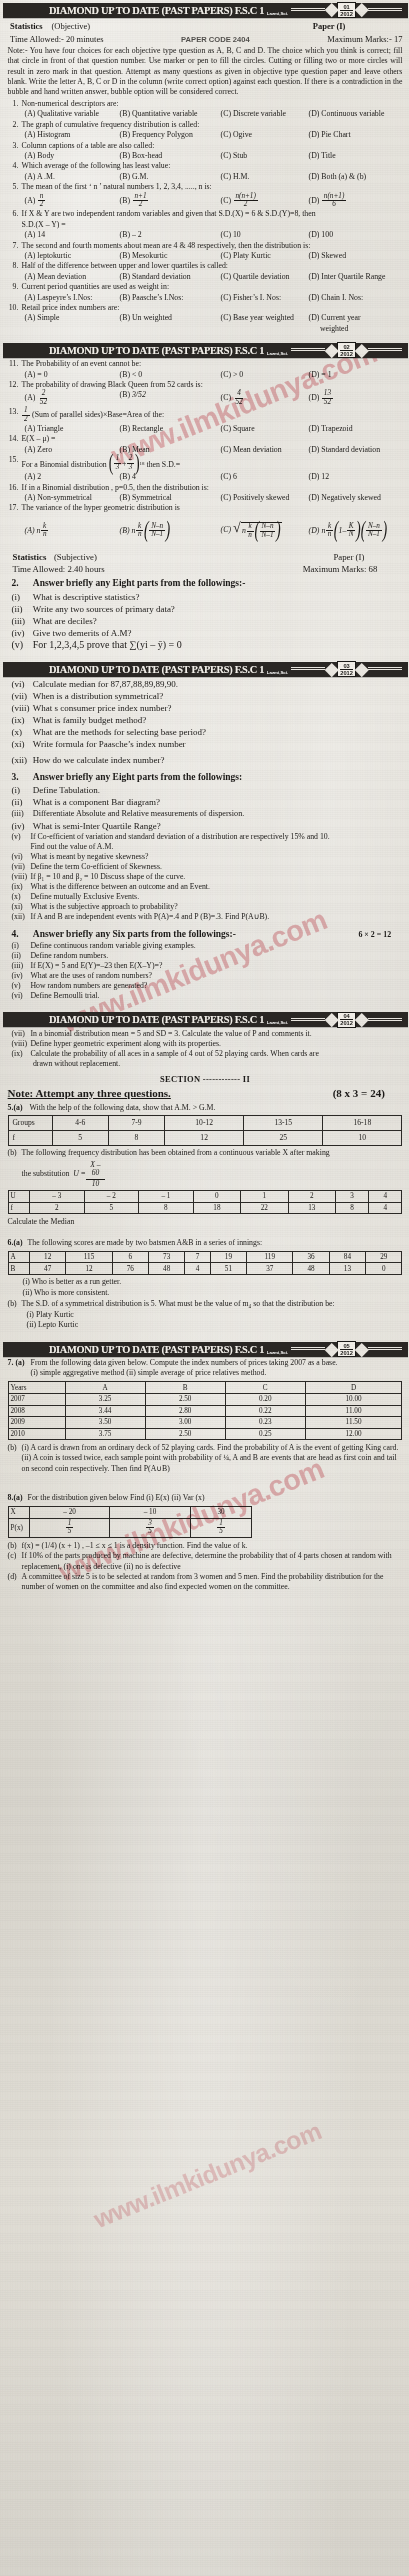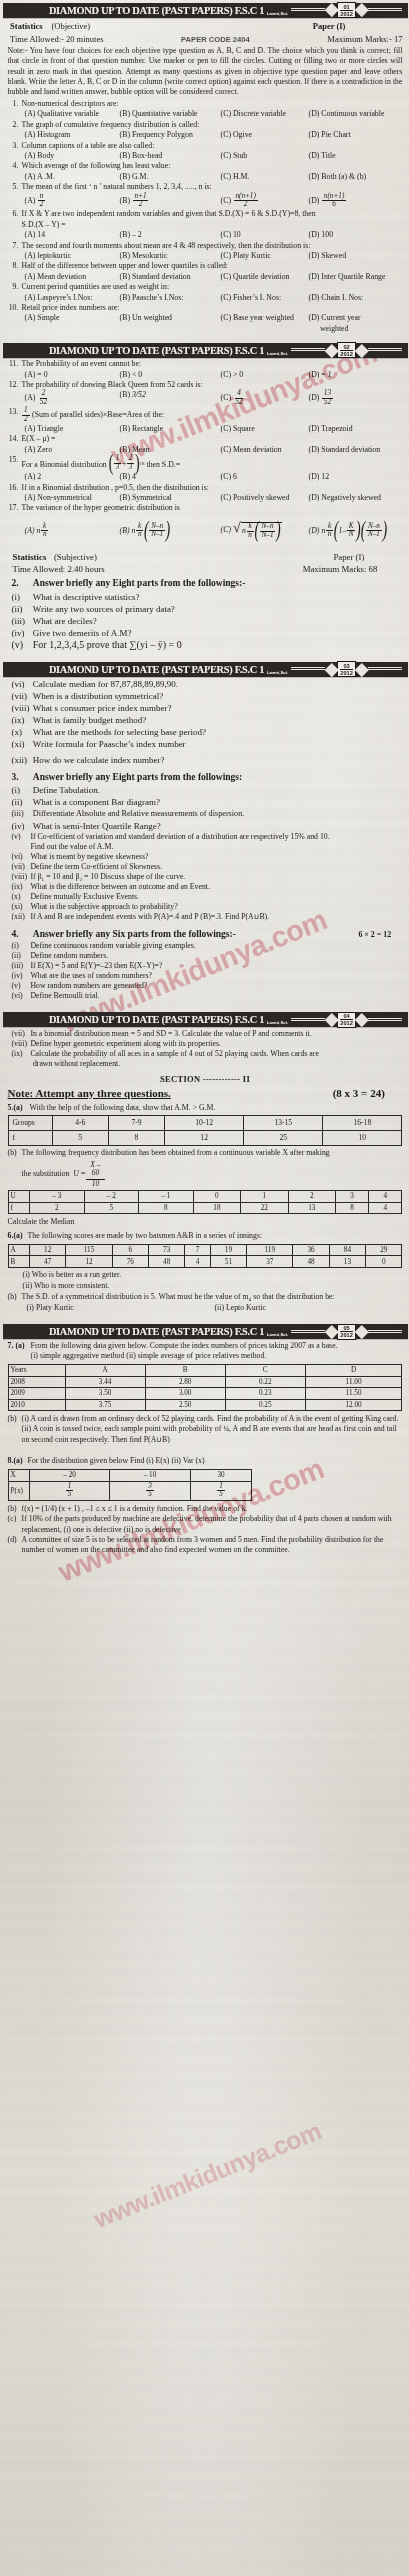--- a/index.html
+++ b/index.html
@@ -221,21 +221,21 @@
   }
   table.tbl td.lbl{ text-align:left; width:44px; }
   table.tbl.small td{ padding:1.3px 1.9px; font-size:7.2px; height:10.7px;}
   table.tbl.small td.lbl{ width:21.4px;}
 
   .calc-line{ font-size:7.8px; margin:1.9px 0 1.3px 0;}
   .sub-item{ display:flex; font-size:7.8px; line-height:10.4px; }
   .sub-item .n{ width:19px; flex:0 0 19px;text-align:center;}
   .sub-item .n2{ width:14px; flex:0 0 14px;}
 
-  .two-col{ display:flex; font-size:7.8px; line-height:10.4px; padding-left:19px;}
+  .two-col{ display:flex; font-size:7.8px; line-height:10.4px; padding-left:19px;flex-direction:column;}
   .two-col >div{flex:1;}
 
   
   .wm{
     position:absolute;
     color:#e8a8ae;
     font-family:"Liberation Sans", sans-serif;
     font-weight:700;
     white-space:nowrap;
     transform-origin:left center;
@@ -885,21 +885,21 @@
         <td>22</td>
         <td>13</td>
         <td>8</td>
         <td>4</td>
       </tr>
     </tbody>
       </table>
 
     <div class="calc-line">Calculate the Median</div>
 
-    <div class="sub-item" style="margin-top:5px">
+    <div class="sub-item" style="margin-top:12px">
       <div class="n2 sb" style="width:20px;flex:0 0 20px">6.(a)</div>
       <div>The following scores are made by two batsmen A&amp;B in a series of innings:</div>
     </div>
 
     <table class="tbl small">
       <tbody>
           <tr>
         <td class="lbl">A</td>
         <td>12</td>
         <td>115</td>
@@ -972,20 +972,27 @@
     <table class="tbl small">
       <tbody>
           <tr>
         <td class="lbl" style="width:57px">Years</td>
         <td>A</td>
         <td>B</td>
         <td>C</td>
         <td>D</td>
       </tr>
       <tr>
+        <td class="lbl">2007</td>
+        <td>3.25</td>
+        <td>2.50</td>
+        <td>0.20</td>
+        <td>10.00</td>
+      </tr>
+      <tr>
         <td class="lbl">2008</td>
         <td>3.44</td>
         <td>2.80</td>
         <td>0.22</td>
         <td>11.00</td>
       </tr>
       <tr>
         <td class="lbl">2009</td>
         <td>3.50</td>
         <td>3.00</td>
@@ -1004,21 +1011,21 @@
 
     <div class="sub-item">
       <div class="n2">(b)</div>
       <div>(i)  A card is drawn from an ordinary deck of 52 playing cards. Find the probability of A is the event of getting King card.</div>
     </div>
     <div class="sub-item">
       <div class="n2"></div>
       <div>(ii) A coin is tossed twice, each sample point with probability of ¼, A and B are events that are head as first coin and tail on second coin respectively. Then find P(A∪B)</div>
     </div>
 
-    <div class="sub-item" style="margin-top:11px">
+    <div class="sub-item" style="margin-top:19px">
       <div class="n2 sb" style="width:20px;flex:0 0 20px">8.(a)</div>
       <div>For the distribution given below Find (i) E(x)     (ii) Var (x)</div>
     </div>
 
     <table class="tbl small" style="width:62%">
       <tbody>
           <tr>
         <td class="lbl">X</td>
         <td>– 20</td>
         <td>– 10</td>

